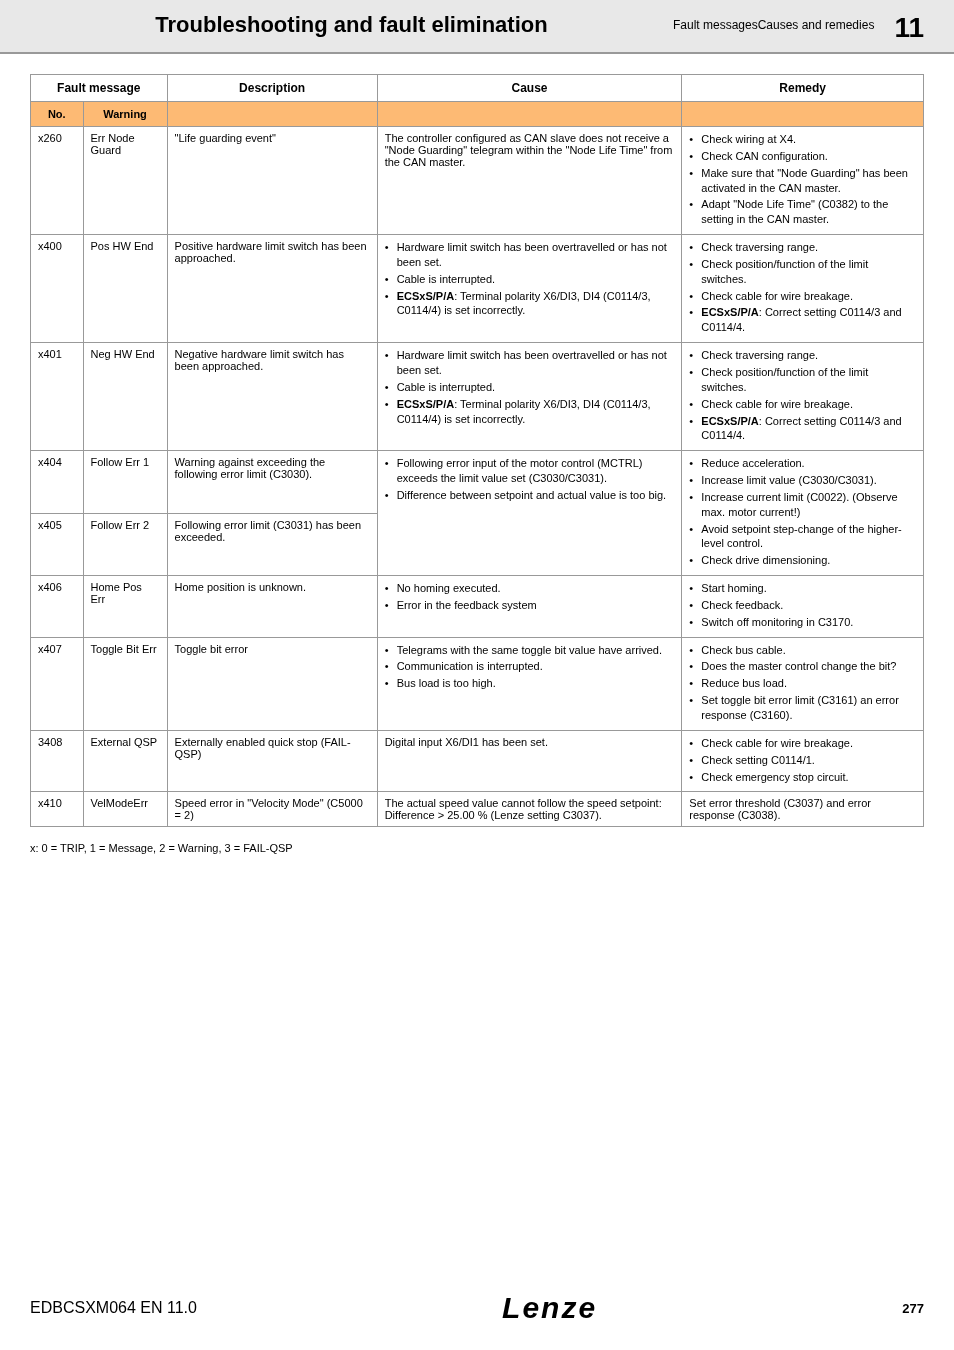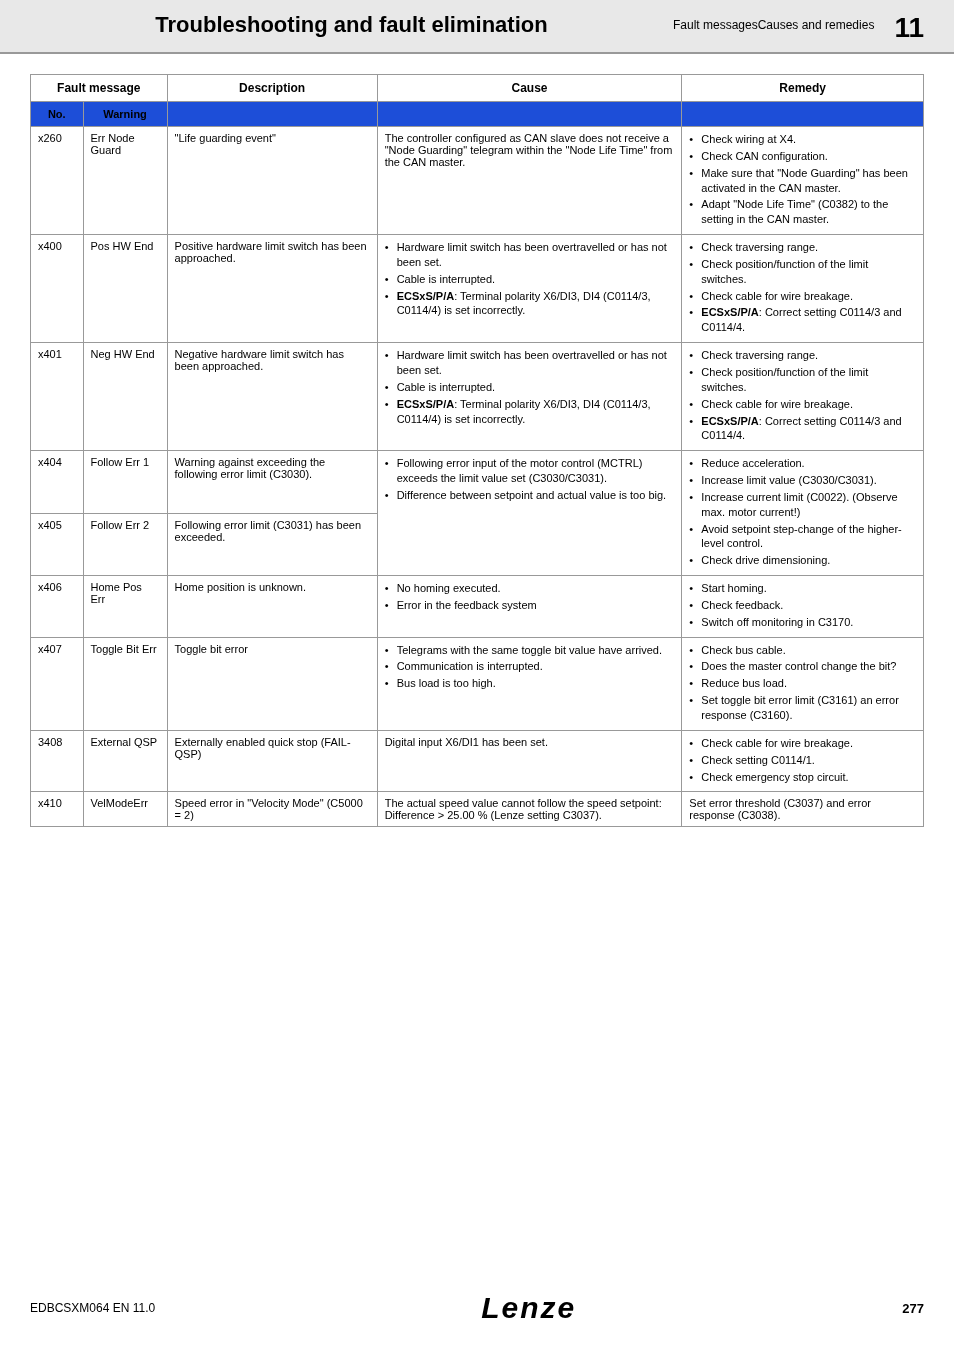--- a/index.html
+++ b/index.html
@@ -65,21 +65,21 @@
 
     .col-no { width: 50px; }
     .col-display { width: 80px; }
     .col-desc { width: 200px; }
     .col-cause { width: 290px; }
     .col-remedy { width: 230px; }
 
     .subheader-row th {
       font-weight: bold;
       font-size: 11px;
-      background: #1d4ed8;
+      background: #fdba74;
     }
 
     ul.bullet-list {
       list-style: none;
       padding: 0;
       margin: 0;
     }
 
     ul.bullet-list li {
       padding-left: 12px;
@@ -280,19 +280,20 @@
       <tr>
         <td>x410</td>
         <td>VelModeErr</td>
         <td>Speed error in "Velocity Mode" (C5000 = 2)</td>
         <td>The actual speed value cannot follow the speed setpoint: Difference &gt; 25.00 % (Lenze setting C3037).</td>
         <td>Set error threshold (C3037) and error response (C3038).</td>
       </tr>
     </tbody>
   </table>
 
+  <div class="footer-note">x: 0 = TRIP, 1 = Message, 2 = Warning, 3 = FAIL-QSP</div>
 </div>
 
 <div style="position:absolute; bottom:25px; left:30px; right:30px; display:flex; justify-content:space-between; align-items:center;">
-  <div style="font-size:12px;">EDBCSXM064  EN  11.0</div>
+  <div style="font-size:16px;">EDBCSXM064  EN  11.0</div>
   <div class="lenze-logo">Lenze</div>
   <div style="font-size:13px; font-weight:bold;">277</div>
 </div>
 
 </body></html>

